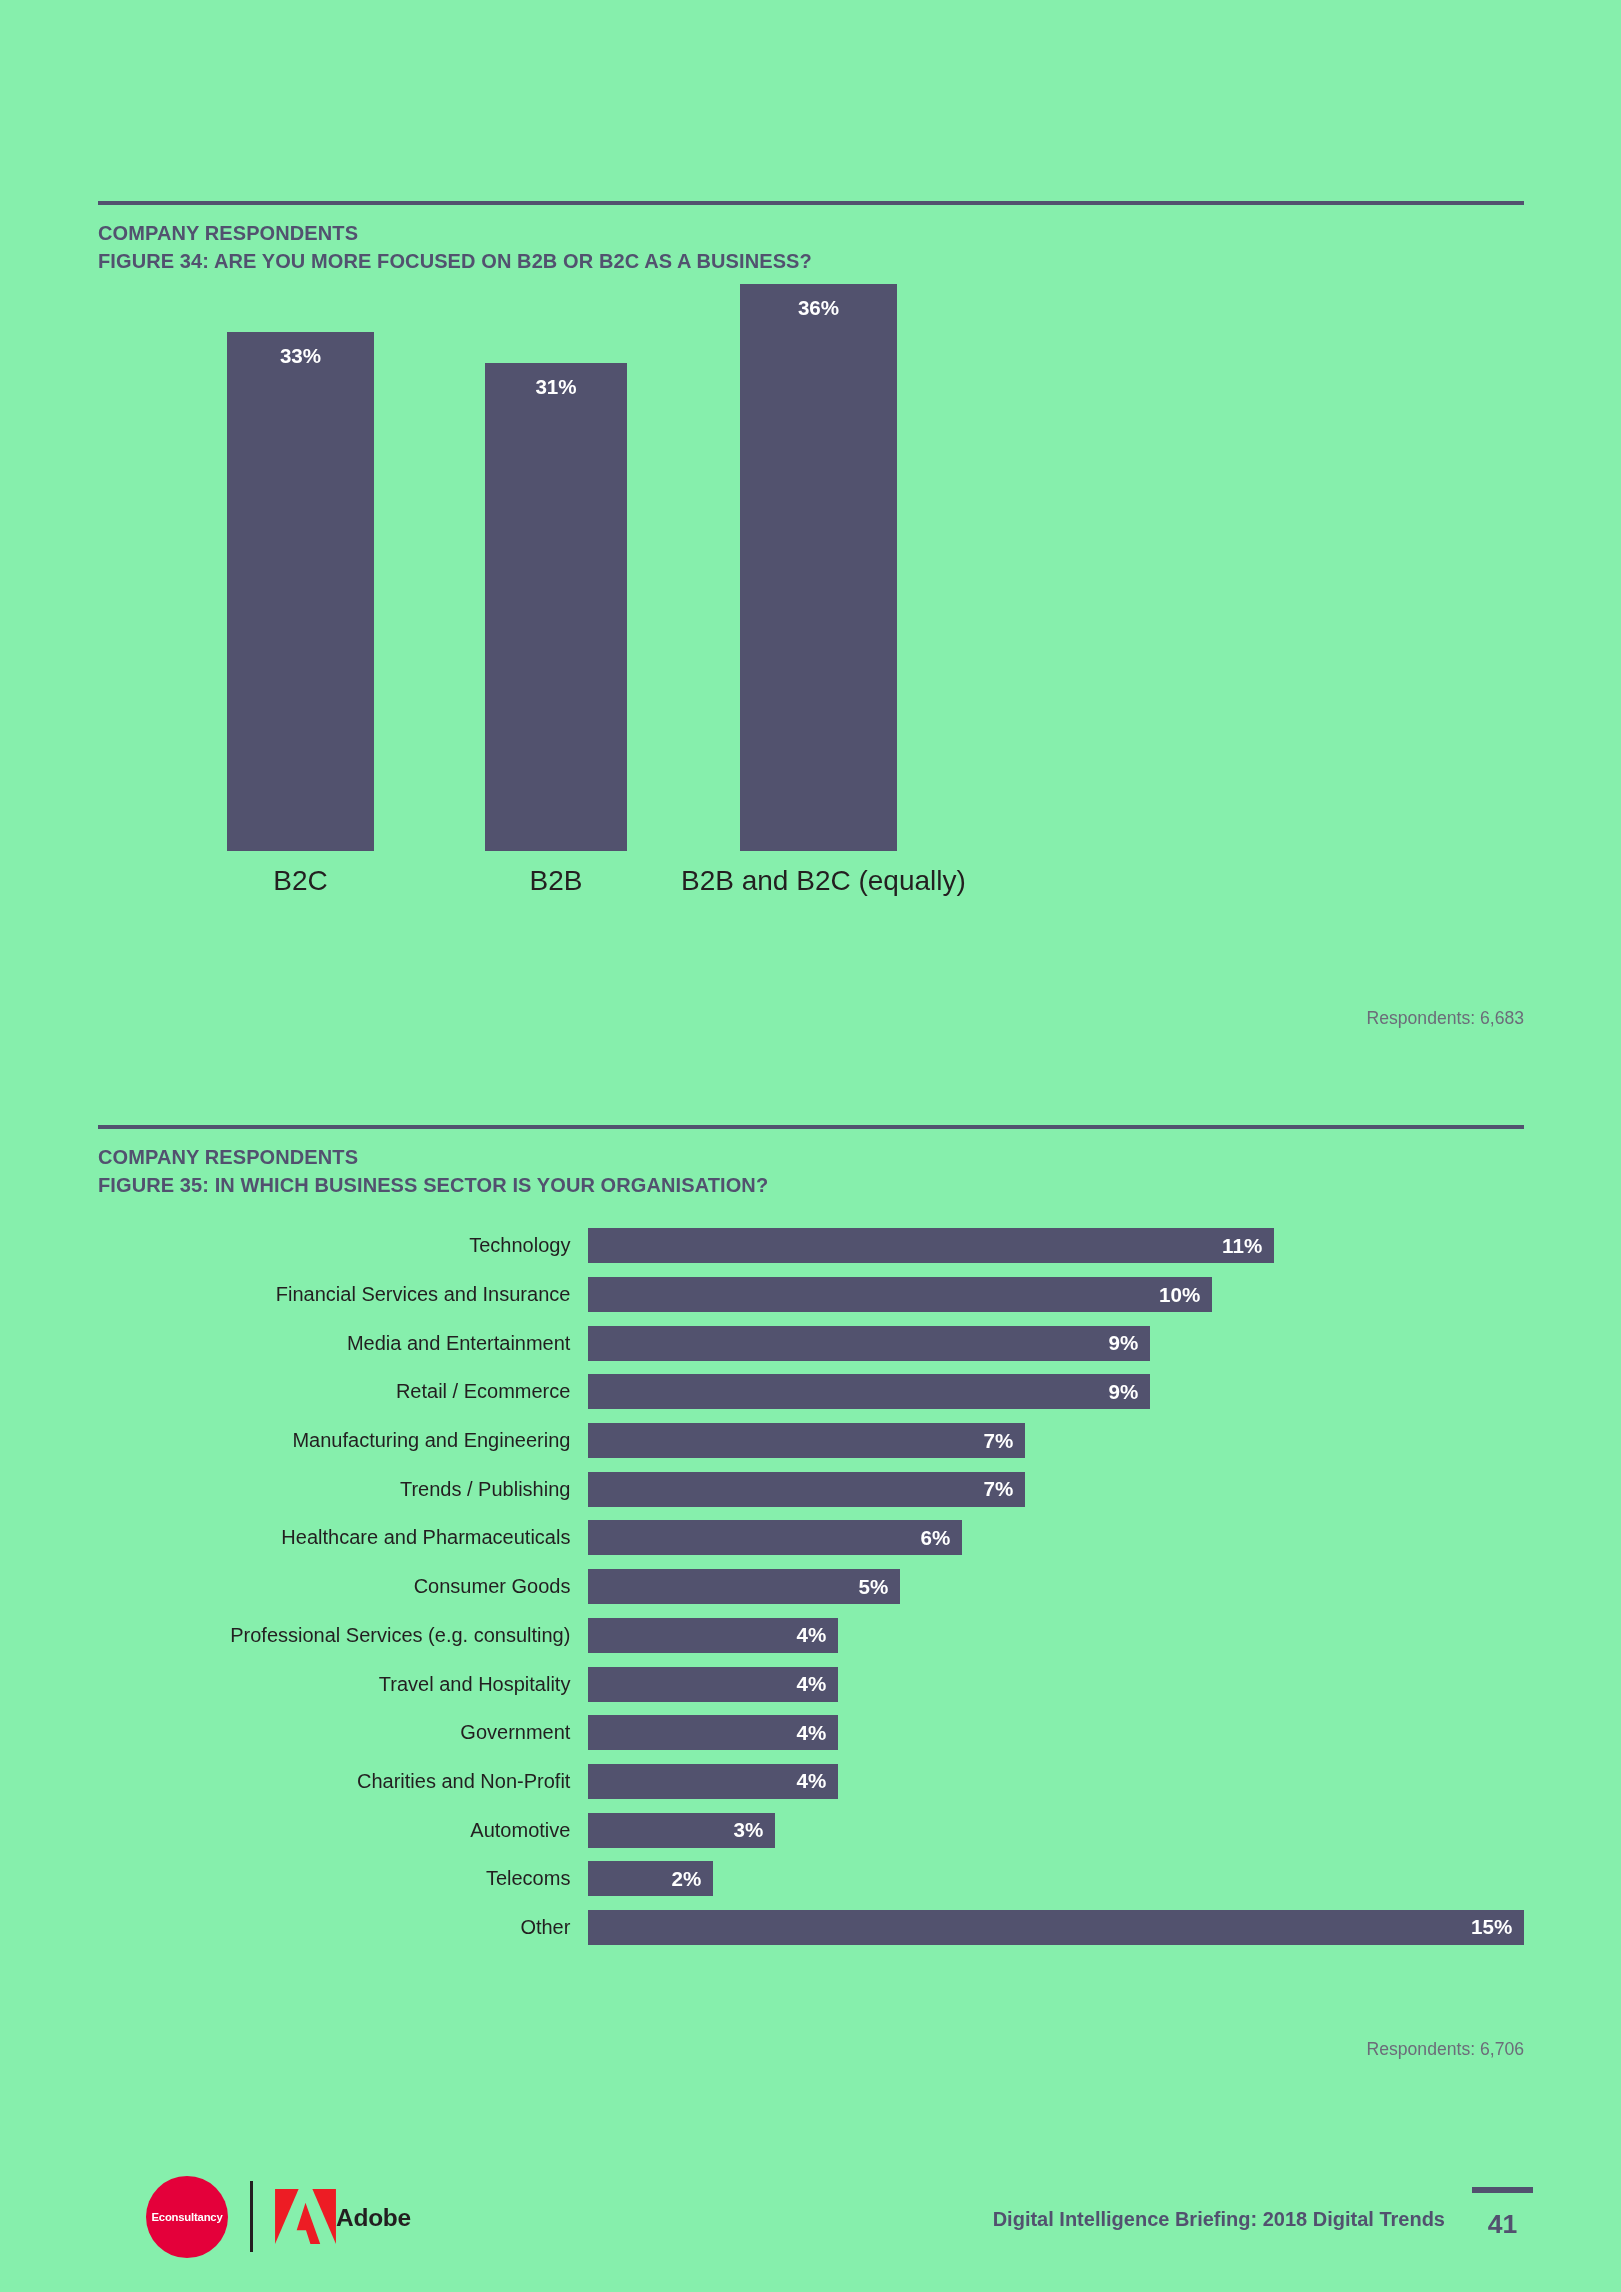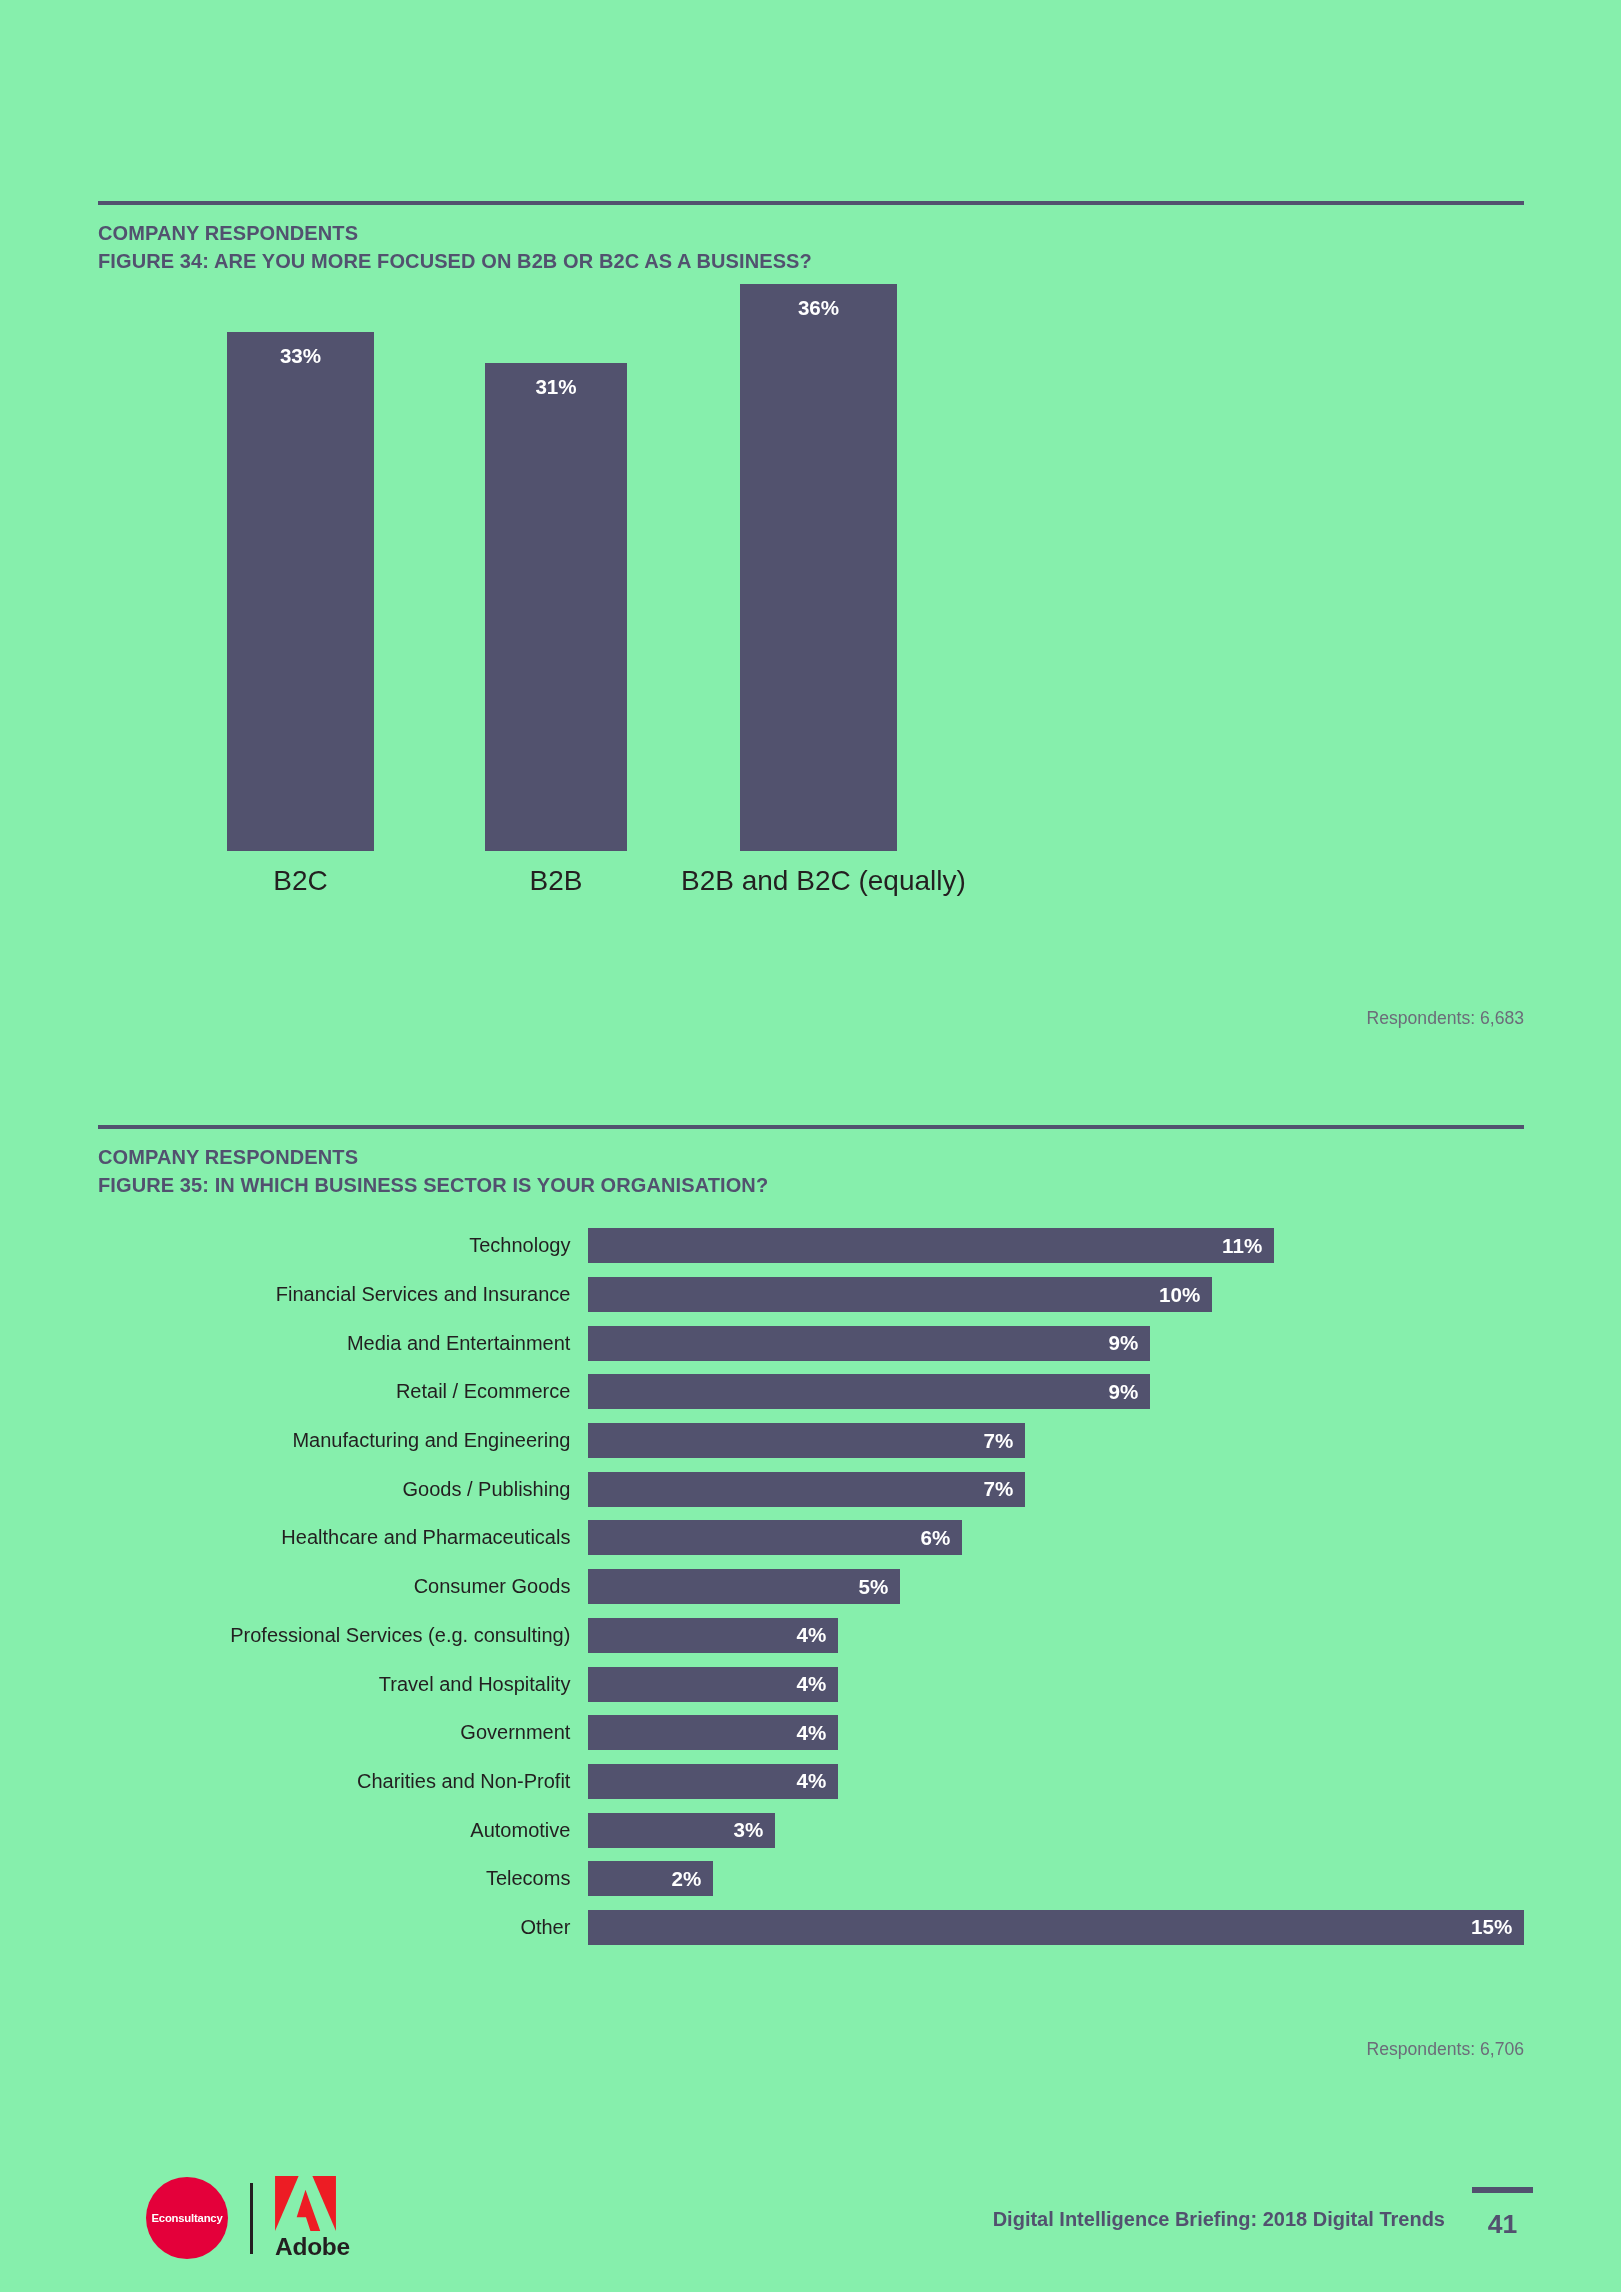--- a/index.html
+++ b/index.html
@@ -138,21 +138,21 @@
     background: #e4003a;
     display: flex; align-items: center; justify-content: center; margin-left: 48px;
   }
   .econ-logo span {
     color: #ffffff; font-size: 11.3px; font-weight: bold;
     letter-spacing: -0.2px;
   }
   .logo-divider {
     width: 3.9px; height: 71px; background: #231f20; margin: 0 21.6px;
   }
-  .adobe-logo { display: flex; flex-direction: column; align-items: flex-start; }
+  .adobe-logo { display: flex; align-items: center; }
   .adobe-mark { width: 61px; height: 55px; display: block; }
   .adobe-word {
     color: #231f20; font-size: 24.5px; font-weight: bold;
     margin-top: 2px; letter-spacing: -0.3px;
   }
 
   .footer-text {
     position: absolute;
     right: 176px;
     top: 47px;
@@ -246,21 +246,21 @@
         </div>
         <div class="hrow">
           <div class="hrow-label">Manufacturing and Engineering</div>
           <div class="hbar-wrap">
             <div class="hbar" style="width: 437px; background: rgb(82, 82, 110);">
               <div class="hbar-value">7%</div>
             </div>
           </div>
         </div>
         <div class="hrow">
-          <div class="hrow-label">Goods / Publishing</div>
+          <div class="hrow-label">Trends / Publishing</div>
           <div class="hbar-wrap">
             <div class="hbar" style="width: 437px; background: rgb(82, 82, 110);">
               <div class="hbar-value">7%</div>
             </div>
           </div>
         </div>
         <div class="hrow">
           <div class="hrow-label">Healthcare and Pharmaceuticals</div>
           <div class="hbar-wrap">
             <div class="hbar" style="width: 374px; background: rgb(82, 82, 110);">

